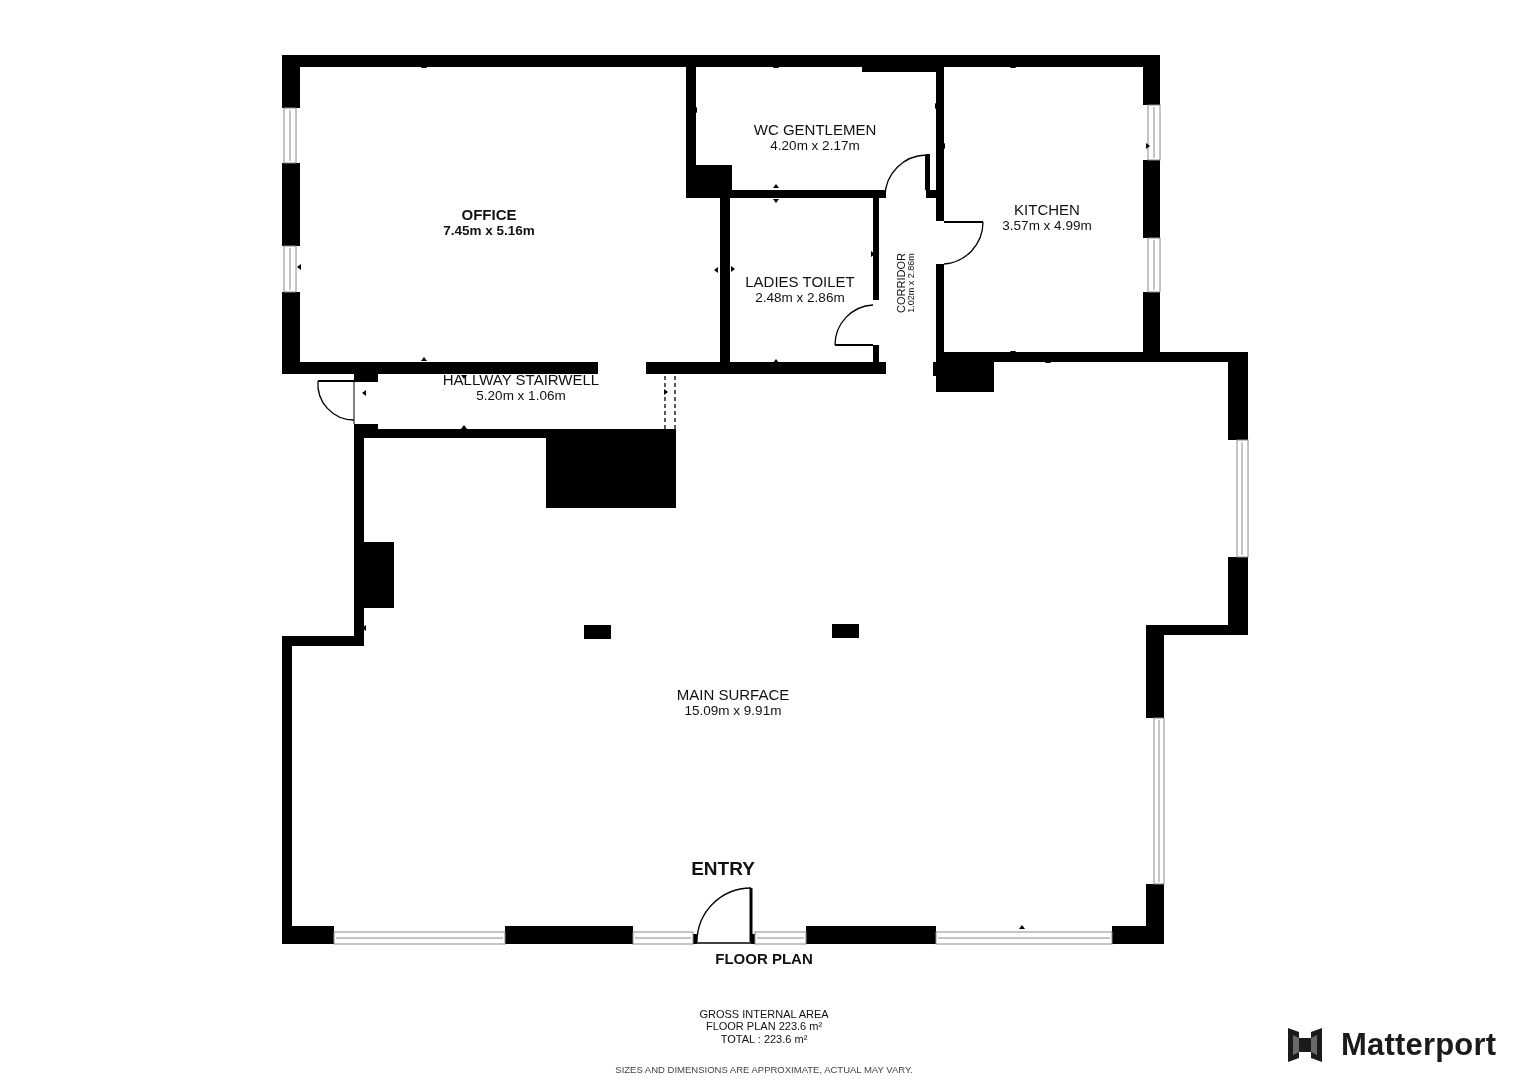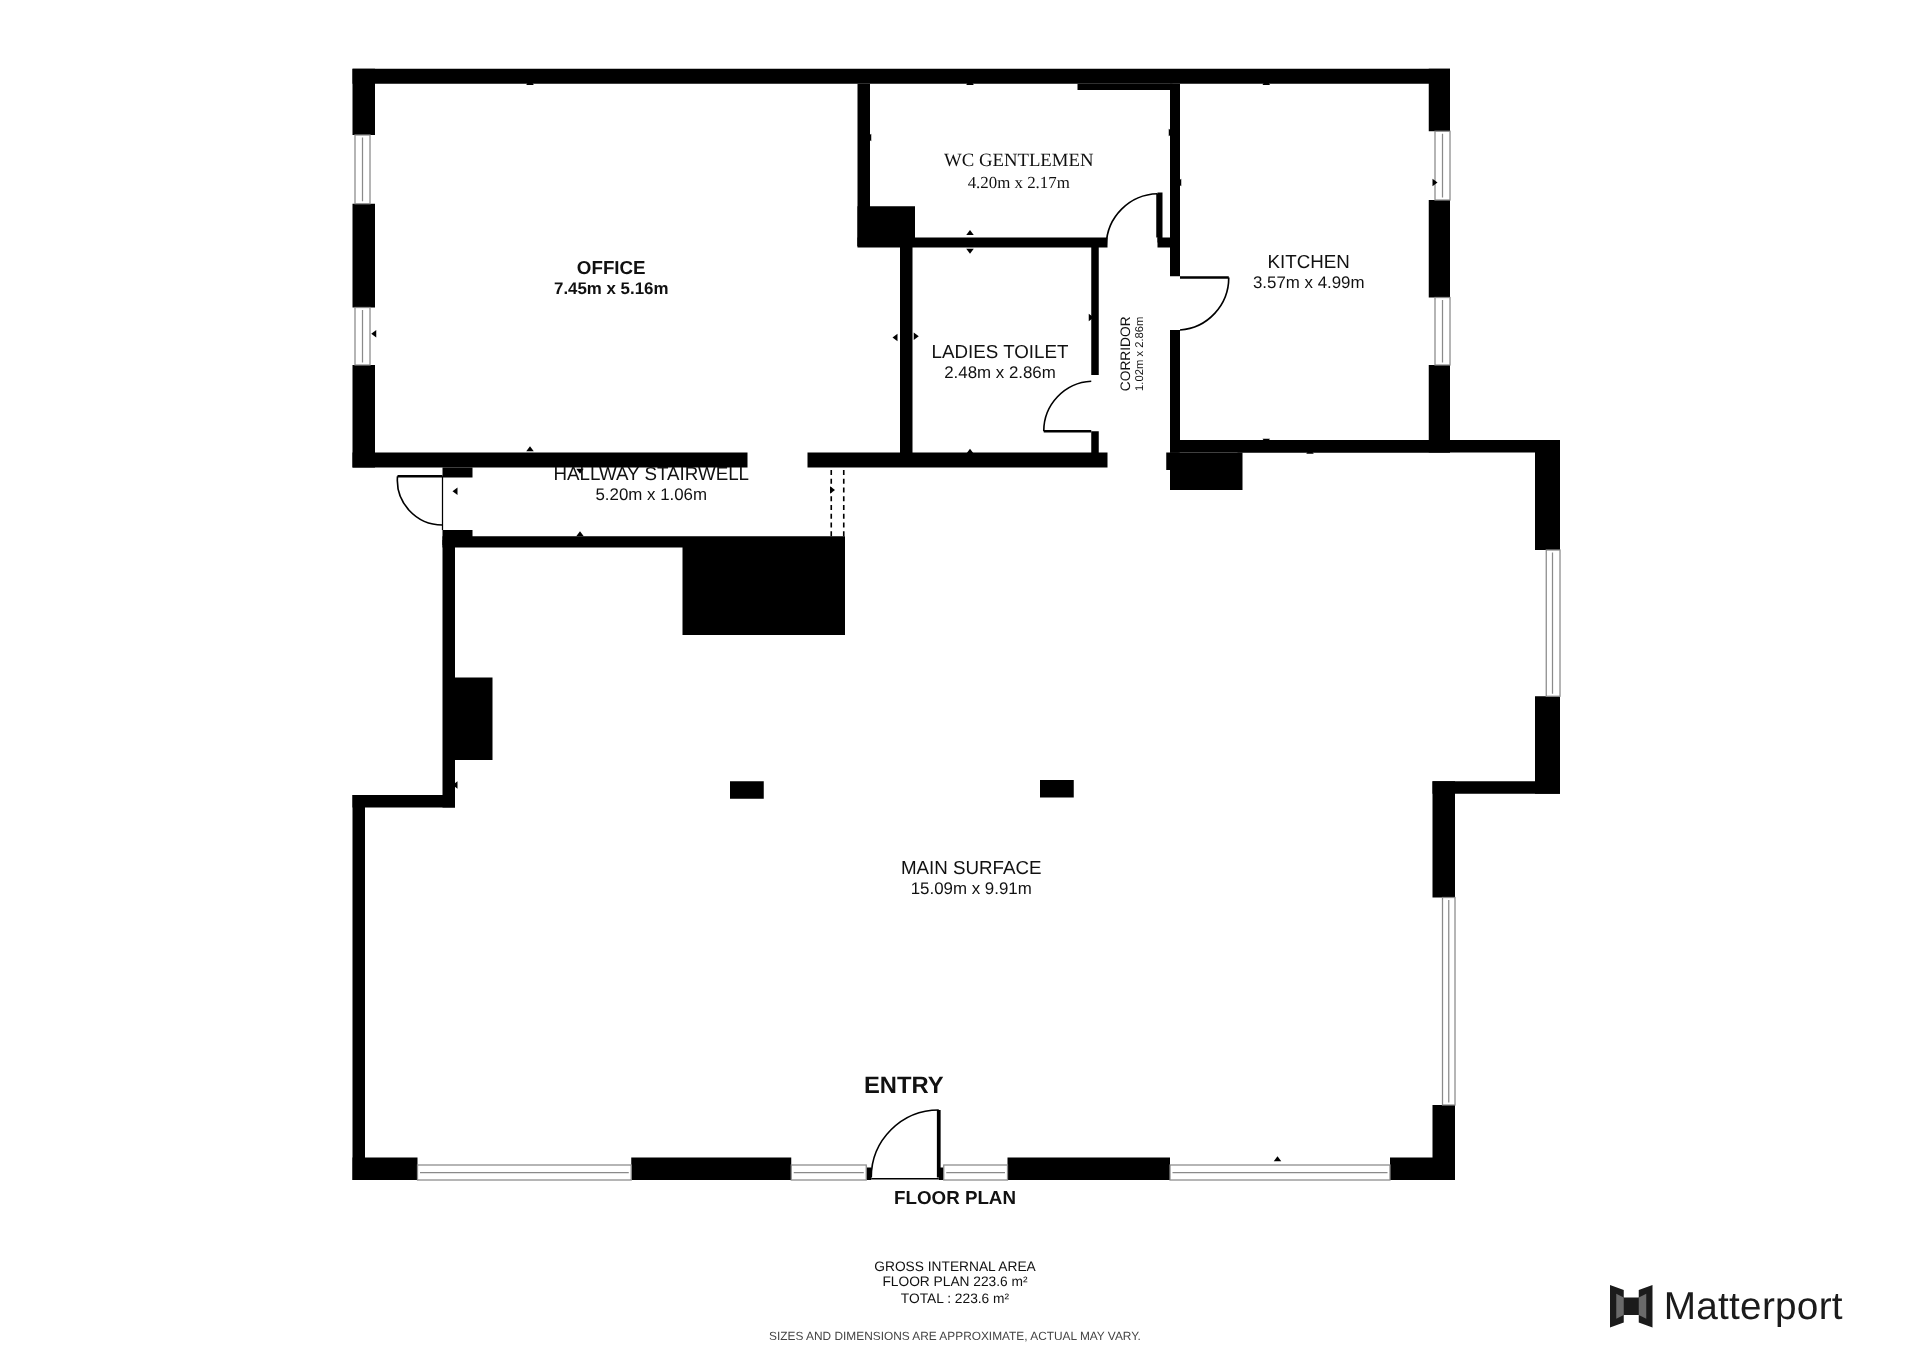--- a/index.html
+++ b/index.html
@@ -8,21 +8,21 @@
   .lbl{position:absolute;text-align:center;transform:translateX(-50%);white-space:nowrap;line-height:1.15;}
   .rname{font-size:15px;color:#111;}
   .rdim{font-size:13.5px;color:#111;}
   .corr{position:absolute;transform:translate(-50%,-50%) rotate(-90deg);text-align:center;white-space:nowrap;line-height:1.1;}
   .corr .rname{font-size:11px;}
   .corr .rdim{font-size:9px;}
   .title{position:absolute;left:764px;top:950px;transform:translateX(-50%);font-weight:bold;font-size:15px;}
   .footer{position:absolute;left:764px;top:1008px;transform:translateX(-50%);text-align:center;font-size:11px;line-height:1.12;}
   .footer .disc{font-size:9.5px;color:#444;margin-top:20px;}
   .brand{position:absolute;left:1287px;top:1026px;display:flex;align-items:center;}
-  .brand .word{font-size:31px;font-weight:normal;color:#1b1b1b;margin-left:8px;letter-spacing:0.2px;}
+  .brand .word{font-size:31px;font-weight:bold;color:#1b1b1b;margin-left:18px;letter-spacing:0.2px;}
 </style>
 </head>
 <body>
 
 <svg id="plan" width="1529" height="1080" viewBox="0 0 1529 1080">
   <defs>
     <pattern id="winH" width="10" height="10" patternUnits="userSpaceOnUse">
         <rect width="10" height="10" fill="#fff"></rect>
       </pattern>
   </defs>
@@ -167,41 +167,41 @@
     <polygon points="718,267 718,273 714,270"></polygon>
     <polygon points="871,251 871,257 875,254"></polygon>
     <polygon points="1146,143 1146,149 1150,146"></polygon>
   </g>
 </svg>
 
 <div class="lbl" style="left:489px;top:206px;font-weight:bold;">
   <div class="rname">OFFICE</div>
   <div class="rdim">7.45m x 5.16m</div>
 </div>
-<div class="lbl" style="left:815px;top:121px;font-family:Liberation Serif, serif;">
+<div class="lbl" style="left:815px;top:121px;">
   <div class="rname">WC GENTLEMEN</div>
   <div class="rdim">4.20m x 2.17m</div>
 </div>
 <div class="lbl" style="left:1047px;top:201px;">
   <div class="rname">KITCHEN</div>
   <div class="rdim">3.57m x 4.99m</div>
 </div>
 <div class="lbl" style="left:800px;top:273px;">
   <div class="rname">LADIES TOILET</div>
   <div class="rdim">2.48m x 2.86m</div>
 </div>
 <div class="corr" style="left:906px;top:283px;">
   <div class="rname">CORRIDOR</div>
   <div class="rdim">1.02m x 2.86m</div>
 </div>
 <div class="lbl" style="left:521px;top:371px;">
   <div class="rname">HALLWAY STAIRWELL</div>
   <div class="rdim">5.20m x 1.06m</div>
 </div>
-<div class="lbl" style="left:733px;top:686px;margin-left:44px;">
+<div class="lbl" style="left:733px;top:686px;">
   <div class="rname">MAIN SURFACE</div>
   <div class="rdim">15.09m x 9.91m</div>
 </div>
 <div class="lbl rname" style="left:723px;top:858px;font-size:19px;font-weight:bold;">ENTRY</div>
 
 <div class="title">FLOOR PLAN</div>
 
 <div class="footer">
   <div>GROSS INTERNAL AREA</div>
   <div>FLOOR PLAN 223.6 m²</div>

